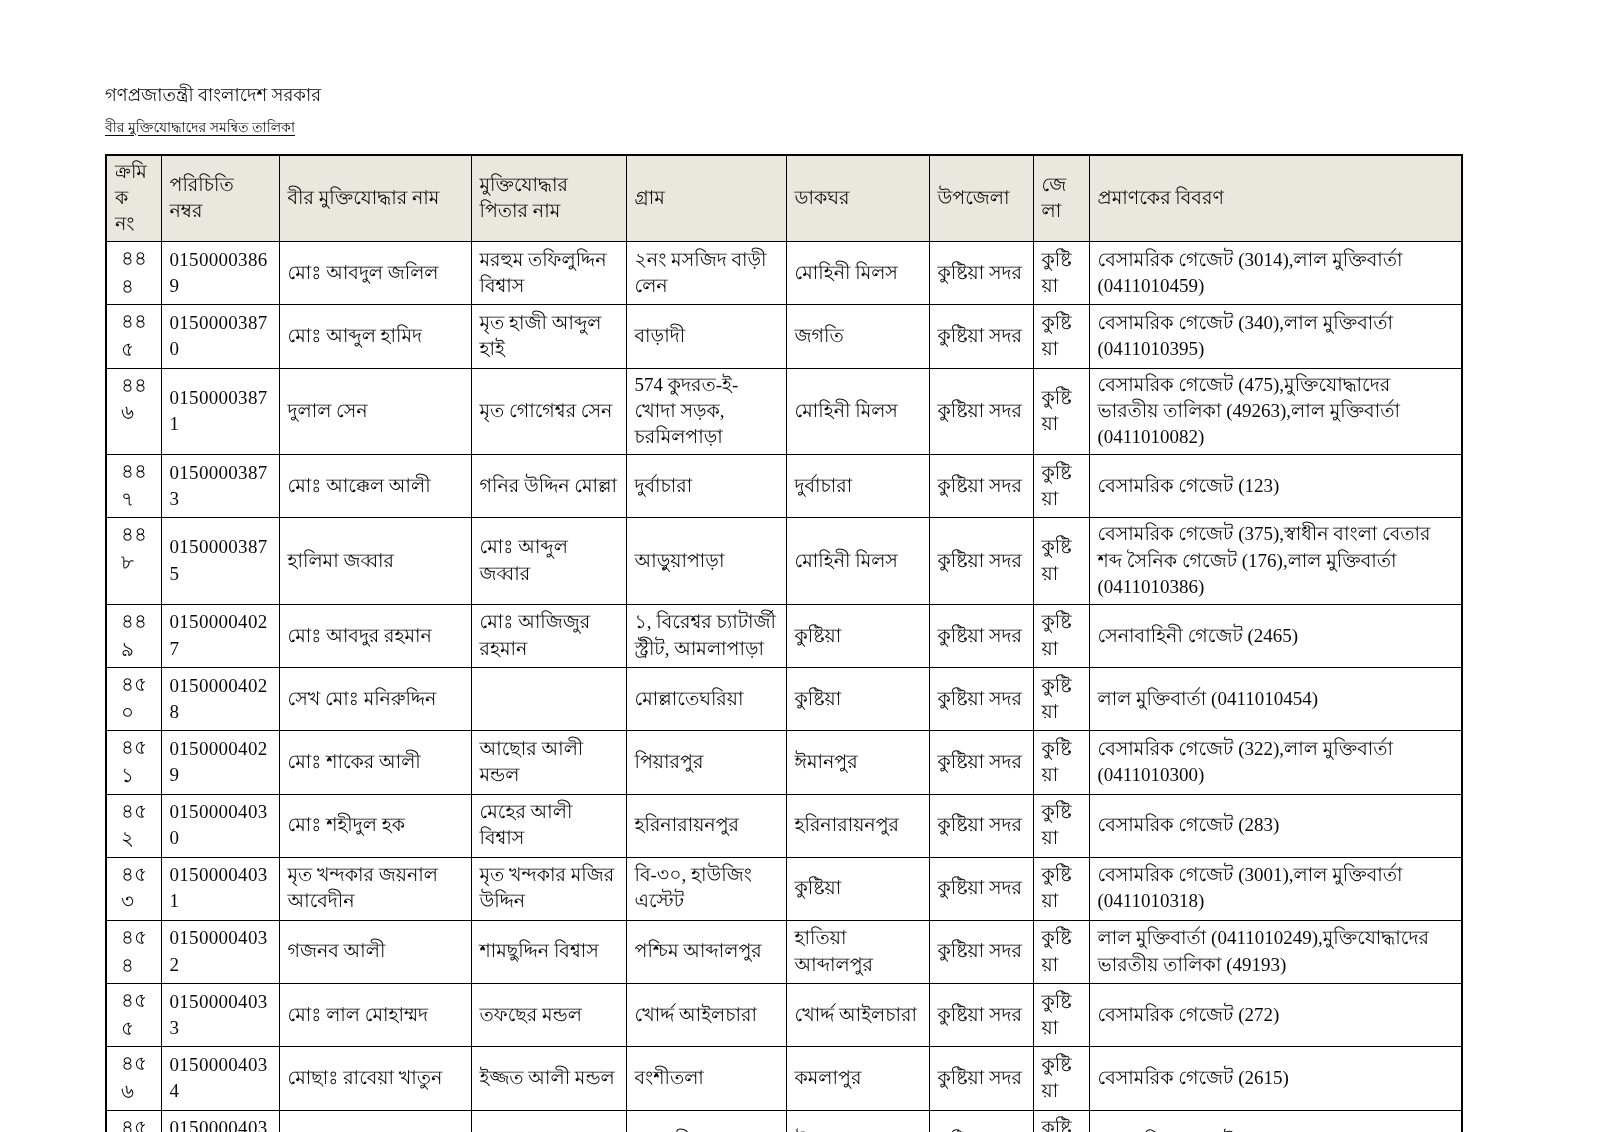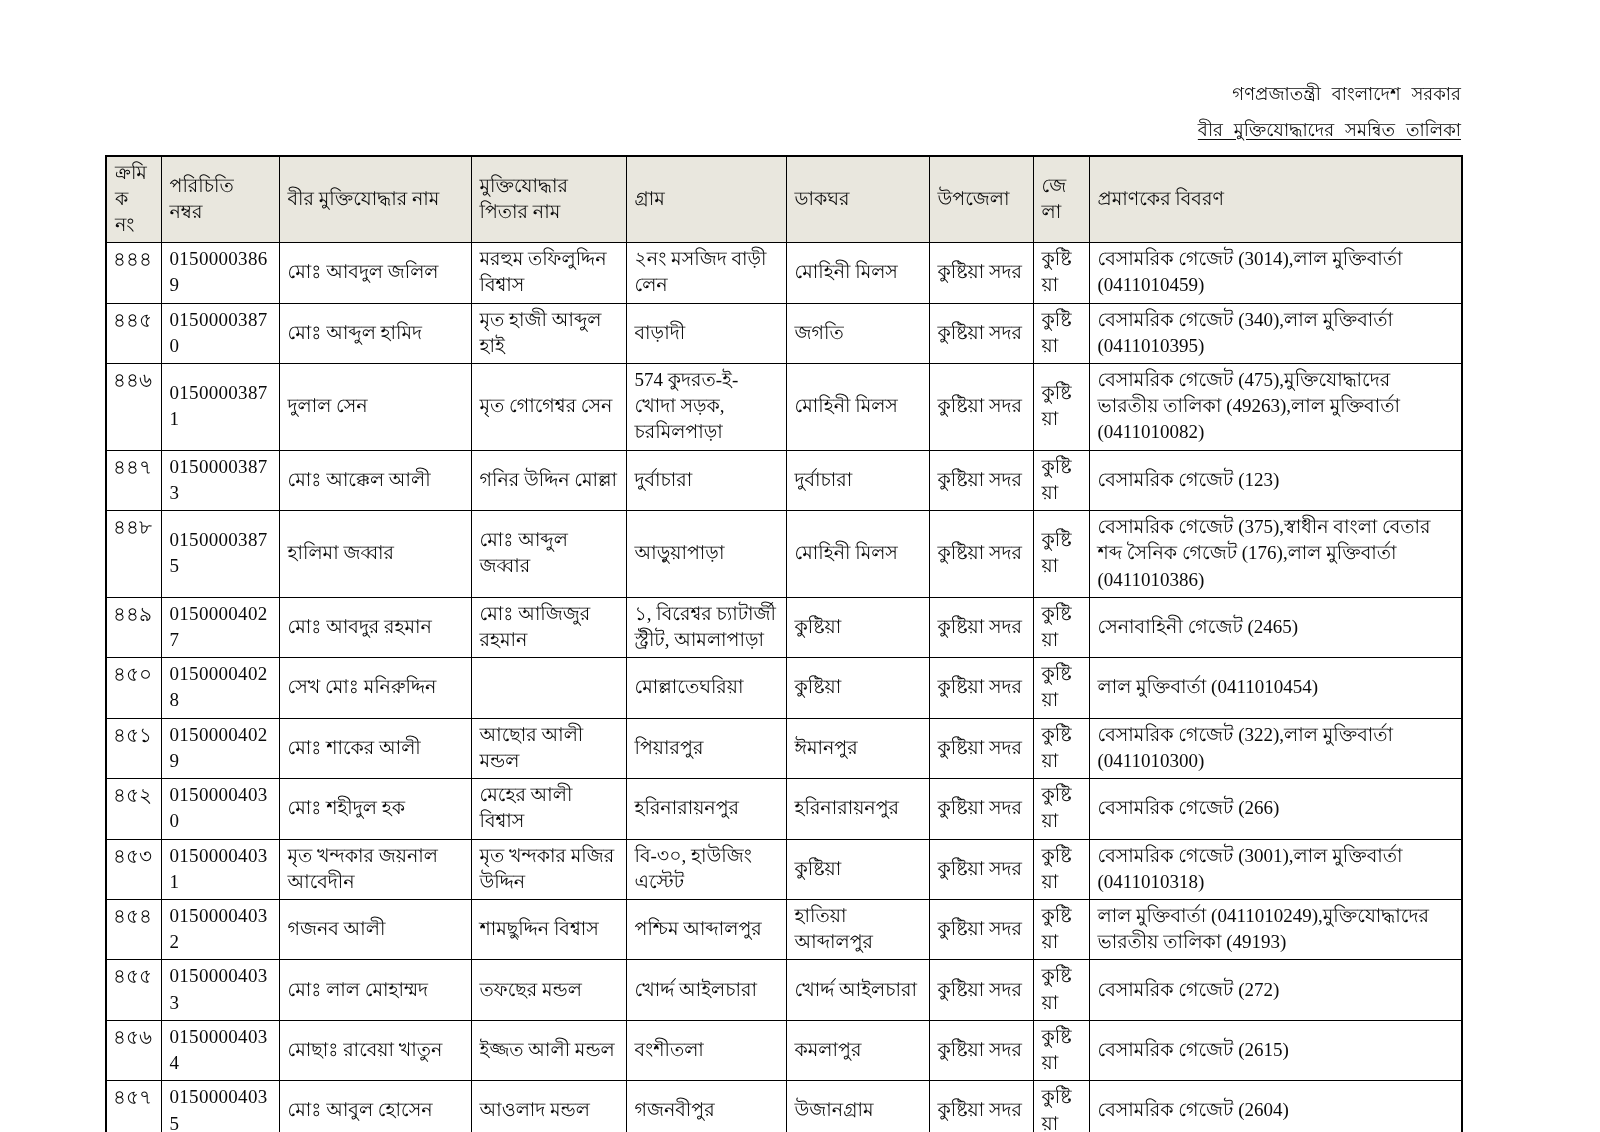--- a/index.html
+++ b/index.html
@@ -16,31 +16,30 @@
     position: relative;
     box-sizing: border-box;
   }
   .content {
     position: absolute;
     left: 105px;
     top: 84px;
     width: 1356px;
   }
   .doc-header {
-    text-align: right;
-    margin-bottom: 8px;
-    font-family: Liberation Mono, monospace;
+    text-align: left;
+    margin-bottom: 14px;
   }
   .doc-header .line1,
   .doc-header .line2 {
     font-size: 18px;
     line-height: 1.25;
   }
   .doc-header .line3 {
-    font-size: 18px;
+    font-size: 14px;
     margin-top: 9px;
     text-decoration: underline;
     text-underline-offset: 3px;
   }
   table.roster {
     border-collapse: collapse;
     table-layout: fixed;
     width: 1356px;
     border: 2px solid #000;
   }
@@ -61,21 +60,21 @@
     height: 48px;
     vertical-align: middle;
   }
   table.roster tbody td {
     height: 36px;
     background: #ffffff;
   }
   table.roster tbody td.serial {
     vertical-align: top;
     font-size: 20px;
-    padding-left: 6px;
+    padding-left: 14px;
   }
   table.roster tbody td.idnum {
     letter-spacing: 0.3px;
   }
 </style>
 </head>
 <body>
 
 <div class="page">
   <div class="content">
@@ -201,21 +200,21 @@
           </tr>
           <tr>
             <td class="serial">৪৫২</td>
             <td class="idnum">01500004030</td>
             <td class="name">মোঃ শহীদুল হক</td>
             <td class="father">মেহের আলী বিশ্বাস</td>
             <td class="village">হরিনারায়নপুর</td>
             <td class="postoffice">হরিনারায়নপুর</td>
             <td class="upazila">কুষ্টিয়া সদর</td>
             <td class="district">কুষ্টিয়া</td>
-            <td class="proof">বেসামরিক গেজেট (266)</td>
+            <td class="proof">বেসামরিক গেজেট (283)</td>
           </tr>
           <tr>
             <td class="serial">৪৫৩</td>
             <td class="idnum">01500004031</td>
             <td class="name">মৃত খন্দকার জয়নাল আবেদীন</td>
             <td class="father">মৃত খন্দকার মজির উদ্দিন</td>
             <td class="village">বি-৩০, হাউজিং এস্টেট</td>
             <td class="postoffice">কুষ্টিয়া</td>
             <td class="upazila">কুষ্টিয়া সদর</td>
             <td class="district">কুষ্টিয়া</td>

